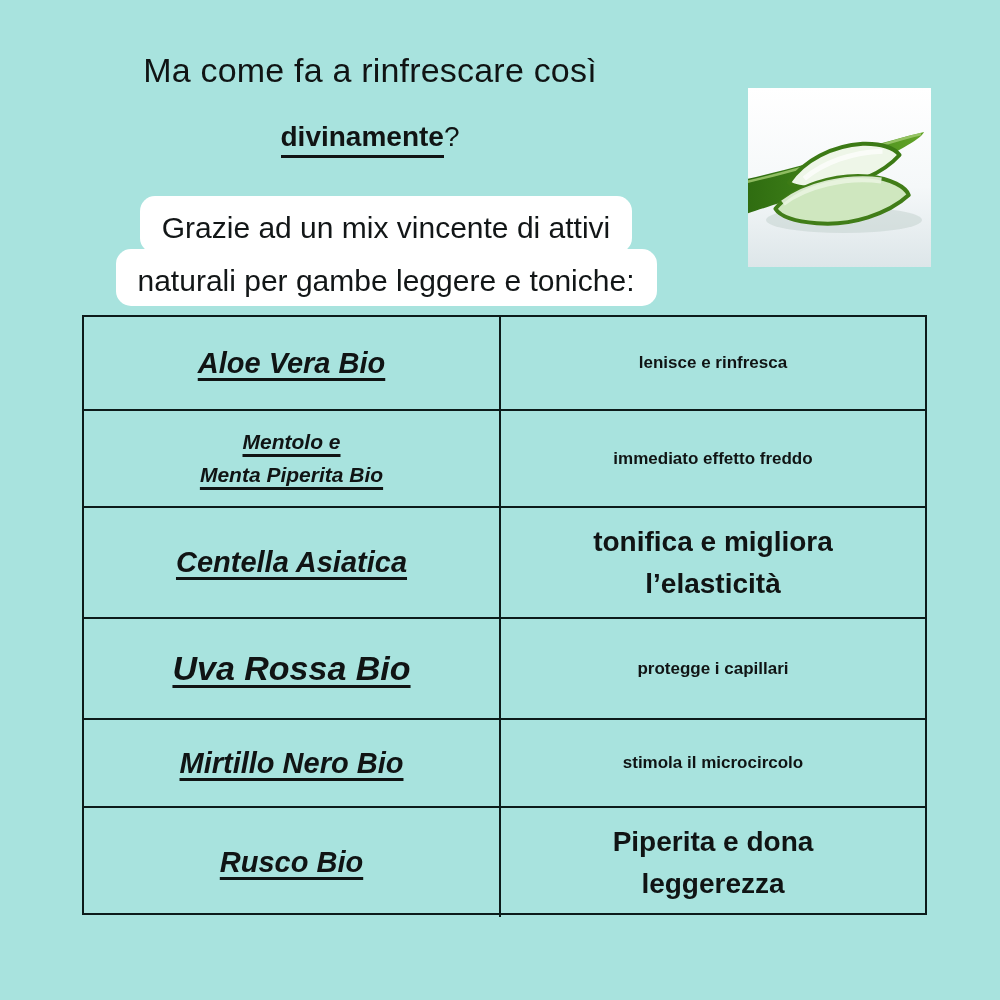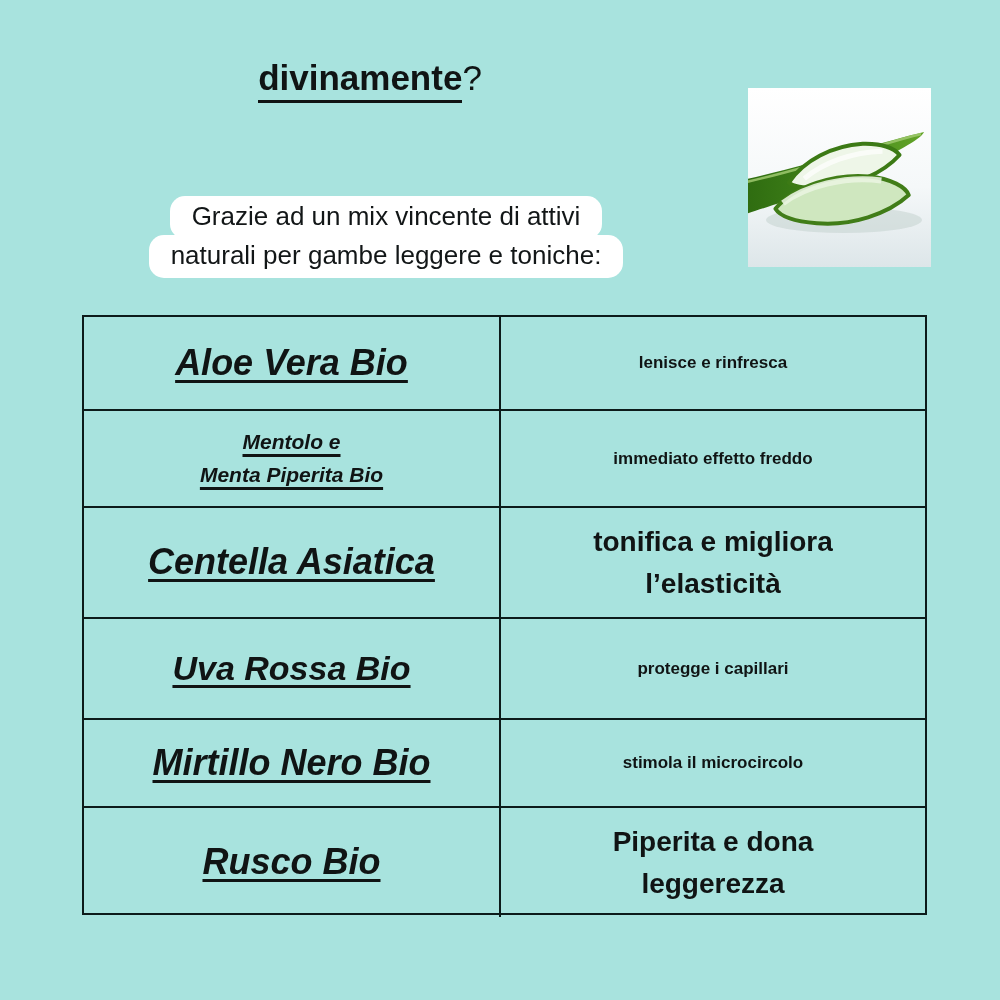--- a/index.html
+++ b/index.html
@@ -8,34 +8,34 @@
     background:#a8e3de;
     font-family:"Liberation Sans", sans-serif;
     color:#101414;
     -webkit-font-smoothing:antialiased;
   }
   .canvas{position:relative;width:1000px;height:1000px;background:#a8e3de;}
 
   
   .headline{position:absolute;left:70px;top:48px;width:600px;text-align:center;}
   .h-line1{font-size:34px;font-weight:400;letter-spacing:.2px;line-height:1.35;}
-  .h-line2{font-size:35px;margin-top:10px;}
+  .h-line2{font-size:28px;margin-top:27px;}
   .h-emph{font-weight:700;border-bottom:3px solid #101414;padding-bottom:3px;}
   .h-q{font-weight:400;}
 
   
   .photo{position:absolute;left:748px;top:88px;width:183px;height:179px;}
   .photo svg{display:block;}
 
   
   .subtitle{position:absolute;left:0;top:196px;width:772px;display:flex;flex-direction:column;align-items:center;}
   .pill{
     background:#ffffff;color:#121617;
-    font-size:26px;font-weight:400;line-height:1.0;
-    padding:7px 22px 10px 22px;border-radius:15px;
+    font-size:30px;font-weight:400;line-height:1.0;
+    padding:17px 22px 10px 22px;border-radius:15px;
     white-space:nowrap;
   }
   .pill2{margin-top:-4px;}
 
   
   .itable{
     position:absolute;left:82px;top:315px;width:845px;height:600px;
     display:grid;
     grid-template-columns:417px 1fr;
     grid-template-rows:94px 97px 111px 101px 88px 109px;
@@ -44,34 +44,35 @@
   }
   .cell{
     display:flex;flex-direction:column;justify-content:center;align-items:center;
     text-align:center;box-sizing:border-box;
     border-bottom:2px solid #0c1b1a;
     padding:4px 14px;
   }
   .cell.last{border-bottom:none;}
   .cell.ing{border-right:2px solid #0c1b1a;}
   .ing span{
-    font-weight:700;font-style:italic;font-size:36px;line-height:1.45;
+    font-weight:700;font-style:italic;font-size:29px;line-height:1.45;
     text-decoration:underline;text-decoration-thickness:2.5px;text-underline-offset:5px;
   }
   .ing.sm span{font-size:21px;line-height:1.55;}
   .ing.lg span{font-size:34px;}
   .ben span{font-weight:700;font-size:17px;line-height:1.5;}
   .ben.lg2 span{font-size:28px;}
 </style>
 </head>
 <body>
 
 <div class="canvas">
 
   <div class="headline">
+    <div class="h-line1">Ma come fa a rinfrescare così</div>
     <div class="h-line2"><span class="h-emph">divinamente</span><span class="h-q">?</span></div>
   </div>
 
   <div class="photo">
     <svg width="183" height="179" viewBox="0 0 183 179" xmlns="http://www.w3.org/2000/svg">
       <defs>
         <linearGradient id="pbg" x1="0" y1="0" x2="0" y2="1">
           <stop offset="0" stop-color="#ffffff"></stop>
           <stop offset="0.55" stop-color="#f5f8f9"></stop>
           <stop offset="1" stop-color="#dde6e9"></stop>

